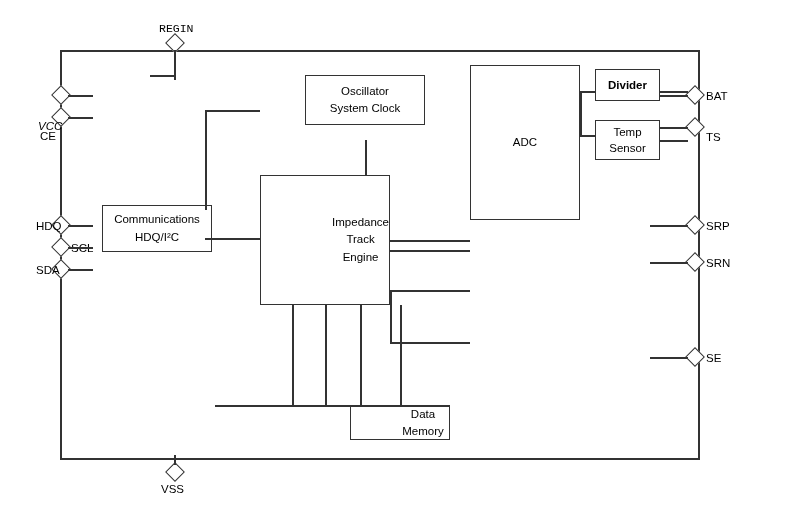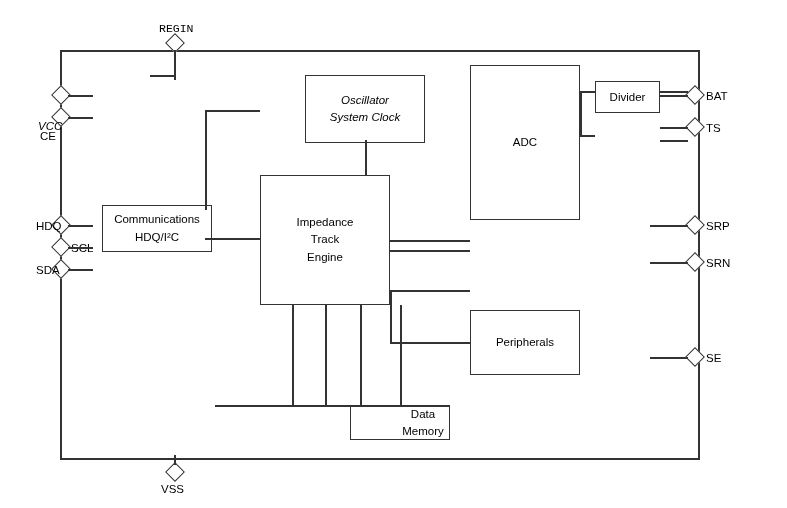--- a/index.html
+++ b/index.html
@@ -111,69 +111,70 @@
 
   <div class="connector" style="top:242px; left:14px;"></div>
   <span class="ext-label" style="top:244px; left:-4px;">SDA</span>
   <div class="wire-h" style="top:249px; left:28px; width:25px;"></div>
 
   <div class="connector" style="top:68px; left:648px;"></div>
   <span class="ext-label" style="top:70px; left:666px;">BAT</span>
   <div class="wire-h" style="top:75px; left:620px; width:28px;"></div>
 
   <div class="connector" style="top:100px; left:648px;"></div>
-  <span class="ext-label" style="top:102px; left:666px;">TS</span>
+  <span class="ext-label" style="top:111px; left:666px;">TS</span>
   <div class="wire-h" style="top:107px; left:620px; width:28px;"></div>
 
   <div class="connector" style="top:198px; left:648px;"></div>
   <span class="ext-label" style="top:200px; left:666px;">SRP</span>
   <div class="wire-h" style="top:205px; left:610px; width:38px;"></div>
 
   <div class="connector" style="top:235px; left:648px;"></div>
   <span class="ext-label" style="top:237px; left:666px;">SRN</span>
   <div class="wire-h" style="top:242px; left:610px; width:38px;"></div>
 
   <div class="connector" style="top:330px; left:648px;"></div>
   <span class="ext-label" style="top:332px; left:666px;text-align:right;">SE</span>
   <div class="wire-h" style="top:337px; left:610px; width:38px;"></div>
 
 
   <div class="wire-v" style="top:55px; left:134px; height:0px;"></div>
 
   <div class="wire-h" style="top:55px; left:110px; width:25px;"></div>
 
-  <div class="block" style="top:55px; left:265px; width:120px; height:68px;font-style:italic;">
+  <div class="block" style="top:55px; left:265px; width:120px; height:50px;">
     <span style="white-space:pre-line; line-height:1.5;">Oscillator
 System Clock</span>
   </div>
 
   <div class="block" style="top:185px; left:62px; width:110px; height:47px;">
     <span style="white-space:pre-line; line-height:1.5;">Communications
 HDQ/I²C</span>
   </div>
 
-  <div class="block" style="top:155px; left:220px; width:130px; height:130px;">
+  <div class="block" style="top:155px; left:220px; width:130px; height:130px;justify-content:flex-end;">
     <span style="white-space:pre-line; line-height:1.5;">Impedance
 Track
 Engine</span>
   </div>
 
   <div class="block" style="top:45px; left:430px; width:110px; height:155px;">
     <span>ADC</span>
   </div>
 
-  <div class="block" style="top:61px; left:555px; width:65px; height:32px;">
+  <div class="block" style="top:49px; left:555px; width:65px; height:32px;font-weight:bold;">
     <span>Divider</span>
   </div>
 
-
-
-  <div class="block" style="top:290px; left:430px; width:110px; height:65px;">
-    <span>Peripherals</span>
-  </div>
+  <div class="block" style="top:100px; left:555px; width:65px; height:40px;">
+    <span style="white-space:pre-line; line-height:1.4;">Temp
+Sensor</span>
+  </div>
+
+
 
 
   <div class="block" style="top:385px; left:310px; width:100px; height:35px;padding-left:46px;">
     <span>Data Memory</span>
   </div>
 
   <div class="wire-h" style="top:90px; left:165px; width:55px;"></div>
 
   <div class="wire-v" style="top:90px; left:165px; height:100px;"></div>
 

